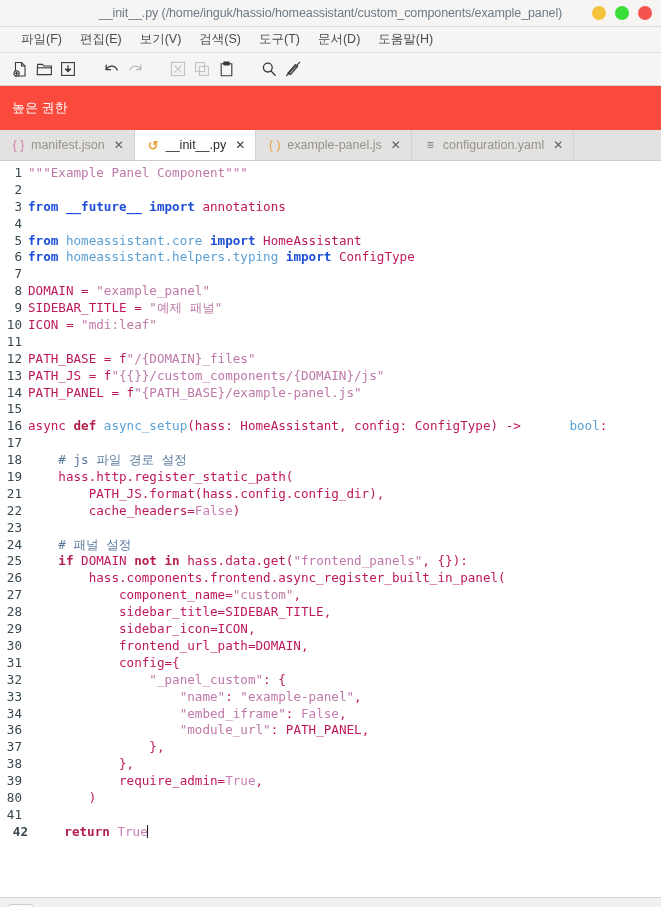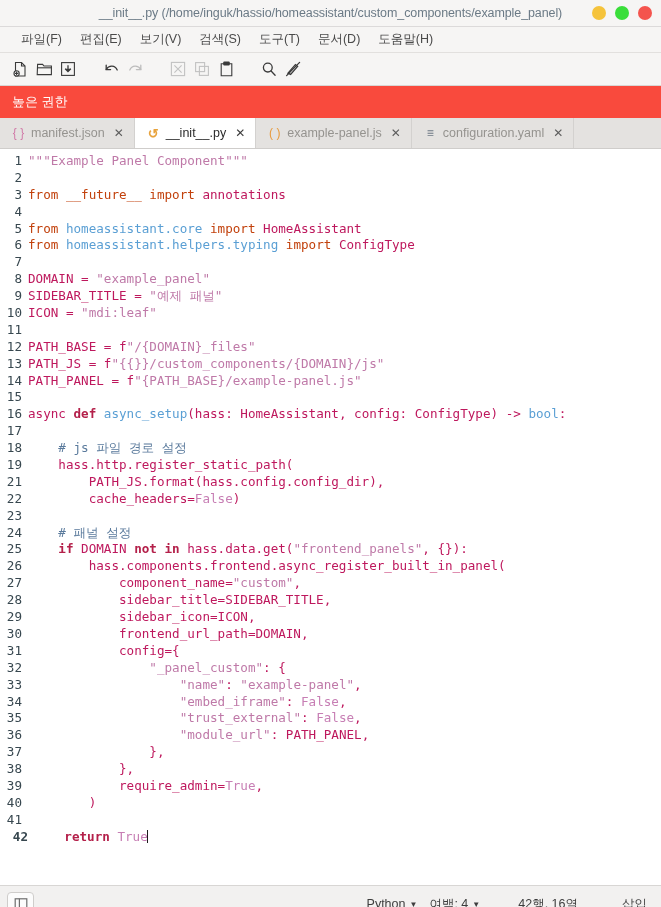--- a/index.html
+++ b/index.html
@@ -73,21 +73,21 @@
     width: 24px; height: 24px;
     display: flex; align-items: center; justify-content: center;
     cursor: default;
     border-radius: 3px;
   }
   .tb-btn svg { display: block; }
   .tb-gap-lg { width: 19px; }
 
   
   .privbar {
-    height: 32px;
+    height: 44px;
     background: #f94a3d;
     display: flex;
     align-items: center;
     padding-left: 12px;
   }
   .privbar-text {
     color: #ffffff;
     font-size: 13px;
   }
 
@@ -163,23 +163,23 @@
   }
   .code-line.current .ln { font-weight: bold; margin-left: 6px; }
   .code {
     color: #232629;
     white-space: pre;
   }
 
   
   .t-str  { color: #bf79a8; }
   .t-kw   { color: #b4204a; font-weight: bold; }
-  .t-mod  { color: #c2410c; }
+  .t-mod  { color: #1d4ed8; font-weight: bold; }
   .t-fn   { color: #5a9fd4; }
-  .t-type { color: #5a9fd4; }
+  .t-type { color: #5a9fd4; margin-left: 41px; }
   .t-com  { color: #5a7a9c; }
   .t-const{ color: #c77eb4; text-align: center; }
   .t-plain{ color: #be185d; }
 
   .caret {
     display: inline-block;
     width: 1px;
     height: 13px;
     background: #1b1b1b;
     vertical-align: -2px;
@@ -369,26 +369,25 @@
     <div class="code-line"><span class="ln">25</span><span class="code"><span class="t-plain">    </span><span class="t-kw">if</span><span class="t-plain"> DOMAIN </span><span class="t-kw">not in</span><span class="t-plain"> hass.data.get(</span><span class="t-str">"frontend_panels"</span><span class="t-plain">, {}):</span></span></div>
     <div class="code-line"><span class="ln">26</span><span class="code"><span class="t-plain">        hass.components.frontend.async_register_built_in_panel(</span></span></div>
     <div class="code-line"><span class="ln">27</span><span class="code"><span class="t-plain">            component_name=</span><span class="t-str">"custom"</span><span class="t-plain">,</span></span></div>
     <div class="code-line"><span class="ln">28</span><span class="code"><span class="t-plain">            sidebar_title=SIDEBAR_TITLE,</span></span></div>
     <div class="code-line"><span class="ln">29</span><span class="code"><span class="t-plain">            sidebar_icon=ICON,</span></span></div>
     <div class="code-line"><span class="ln">30</span><span class="code"><span class="t-plain">            frontend_url_path=DOMAIN,</span></span></div>
     <div class="code-line"><span class="ln">31</span><span class="code"><span class="t-plain">            config={</span></span></div>
     <div class="code-line"><span class="ln">32</span><span class="code"><span class="t-plain">                </span><span class="t-str">"_panel_custom"</span><span class="t-plain">: {</span></span></div>
     <div class="code-line"><span class="ln">33</span><span class="code"><span class="t-plain">                    </span><span class="t-str">"name"</span><span class="t-plain">: </span><span class="t-str">"example-panel"</span><span class="t-plain">,</span></span></div>
     <div class="code-line"><span class="ln">34</span><span class="code"><span class="t-plain">                    </span><span class="t-str">"embed_iframe"</span><span class="t-plain">: </span><span class="t-const">False</span><span class="t-plain">,</span></span></div>
-    <div class="code-line"><span class="ln">35</span><span class="code"><span class="t-plain">                    </span><span class="t-str">"trust_external"</span><span class="t-plain">: </span><span class="t-const">False</span><span class="t-plain">,</span></span></div>
     <div class="code-line"><span class="ln">36</span><span class="code"><span class="t-plain">                    </span><span class="t-str">"module_url"</span><span class="t-plain">: PATH_PANEL,</span></span></div>
     <div class="code-line"><span class="ln">37</span><span class="code"><span class="t-plain">                },</span></span></div>
     <div class="code-line"><span class="ln">38</span><span class="code"><span class="t-plain">            },</span></span></div>
     <div class="code-line"><span class="ln">39</span><span class="code"><span class="t-plain">            require_admin=</span><span class="t-const">True</span><span class="t-plain">,</span></span></div>
-    <div class="code-line"><span class="ln">40</span><span class="code"><span class="t-plain">        )</span></span></div>
+    <div class="code-line"><span class="ln">80</span><span class="code"><span class="t-plain">        )</span></span></div>
     <div class="code-line"><span class="ln">41</span><span class="code"></span></div>
     <div class="code-line current"><span class="ln">42</span><span class="code"><span class="t-plain">    </span><span class="t-kw">return</span><span class="t-plain"> </span><span class="t-const">True</span><span class="caret"></span></span></div>
   </div>
 
 <div class="statusbar">
   <div class="sb-toggle">
     <svg width="14" height="14" viewBox="0 0 14 14" fill="none" stroke="#6e6e6e" stroke-width="1.2">
       <rect x="1.2" y="1.8" width="11.6" height="10.4"></rect>
       <path d="M5.4 1.8v10.4"></path>
     </svg>

